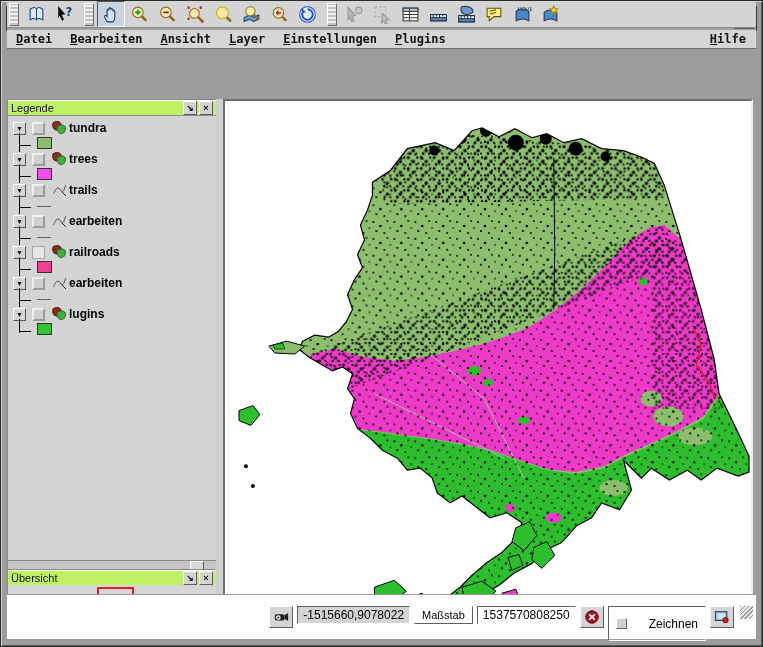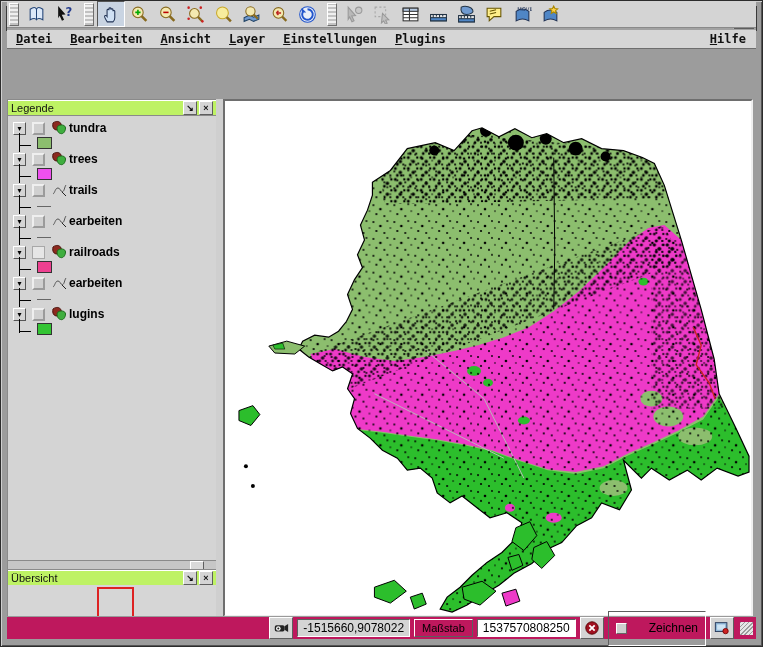--- a/index.html
+++ b/index.html
@@ -57,21 +57,21 @@
   .elbow{width:11px;height:9px;border-left:1px solid #000;border-bottom:1px solid #000;margin:0 0 4px 6px}
   .swatch{width:13px;height:10px;border:1px solid #333;margin:0 0 1px 6px}
   .lineswatch{width:14px;height:1px;background:#666;margin:0 0 5px 6px}
   
   .map-canvas{position:absolute;left:222px;top:98px;right:9px;bottom:29px;background:#fff;border:2px solid;border-color:#6e6e6e #efefef #efefef #6e6e6e;box-sizing:border-box}
   .map-canvas svg{display:block;width:100%;height:100%}
   .fill-light{fill:var(--veg-light)}
   .fill-mag{fill:var(--veg-magenta)}
   .fill-grn{fill:var(--veg-green)}
   
-  .statusbar{position:absolute;left:6px;right:6px;bottom:7px;height:22px;background:#be185d;border-top:1px solid #9a9a9a;display:flex;align-items:center;padding:0 3px;gap:4px}
+  .statusbar{position:absolute;left:6px;right:6px;bottom:7px;height:22px;background:#ffffff;border-top:1px solid #9a9a9a;display:flex;padding:11px 3px;gap:4px}
   .sbtn{width:22px;height:20px;background:#d4d4d4;border:1px solid;border-color:#fff #5e5e5e #5e5e5e #fff;display:flex;align-items:center;justify-content:center}
   .sbtn svg{width:16px;height:16px}
   .sfield{height:18px;display:flex;align-items:center;padding:0 5px;border:1px solid;border-color:#5e5e5e #fff #fff #5e5e5e;background:#d4d4d4;font-size:12px;color:#000;box-sizing:border-box}
   .sfield.white{background:#fff}
   .slabel{height:18px;display:flex;align-items:center;padding:0 7px;border:1px solid;border-color:#fff #5e5e5e #5e5e5e #fff;box-sizing:border-box;font-size:11px}
   .zbox{height:35px;display:flex;align-items:center;gap:22px;padding:0 7px;border:1px solid;border-color:#5e5e5e #fff #fff #5e5e5e;box-sizing:border-box}
   .cb-sm{width:11px;height:11px;background:#cfcfcf;border:1px solid;border-color:#fff #666 #666 #fff;box-sizing:border-box}
   .grip{width:13px;height:13px;background:repeating-linear-gradient(135deg,#9a9a9a 0 1px,#e6e6e6 1px 3px);margin-left:2px}
   u{text-decoration:underline}
 </style>

